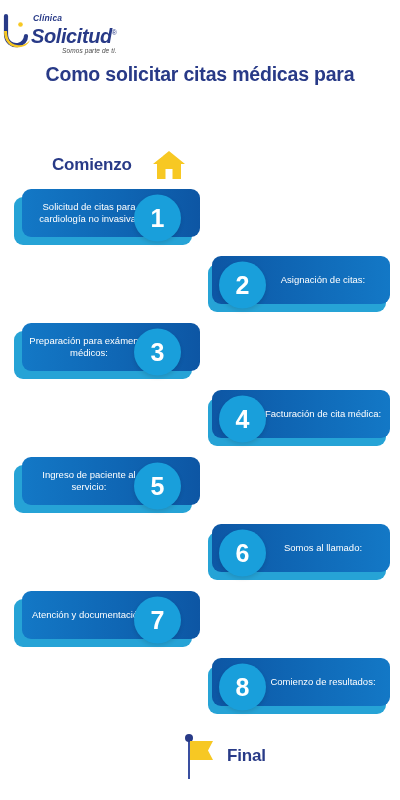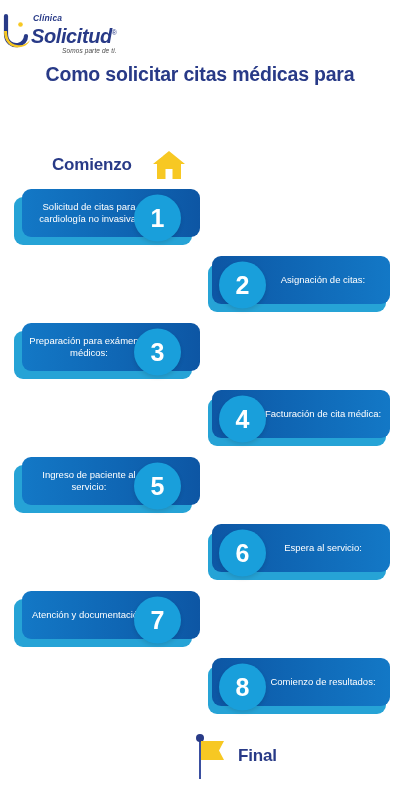--- a/index.html
+++ b/index.html
@@ -176,21 +176,21 @@
   .step.right .card {
     right: 10px;
     background: linear-gradient(90deg, #0d56a4 0%, #0f66b4 45%, #1378c6 100%);
     padding-left: 44px;
   }
   .step.right .num-circle { right: 134px; }
 
   
   .end-row {
     position: absolute;
-    left: 194px;
+    left: 183px;
     top: 733px;
     display: flex;
     align-items: center;
     gap: 10px;
   }
   .flag-icon { width: 34px; height: 46px; display: block; }
   .end-label {
     color: #283a87;
     font-size: 17px;
     font-weight: bold;
@@ -273,21 +273,21 @@
     <div class="card-shadow"></div>
     <div class="card">
       <span class="card-label">Ingreso de paciente al servicio:</span>
     </div>
     <div class="num-circle">5</div>
   </div>
 
   <div class="step right">
     <div class="card-shadow"></div>
     <div class="card">
-      <span class="card-label">Espera al servicio:</span>
+      <span class="card-label">Somos al llamado:</span>
     </div>
     <div class="num-circle">6</div>
   </div>
 
   <div class="step left">
     <div class="card-shadow"></div>
     <div class="card">
       <span class="card-label">Atención y documentación:</span>
     </div>
     <div class="num-circle">7</div>

